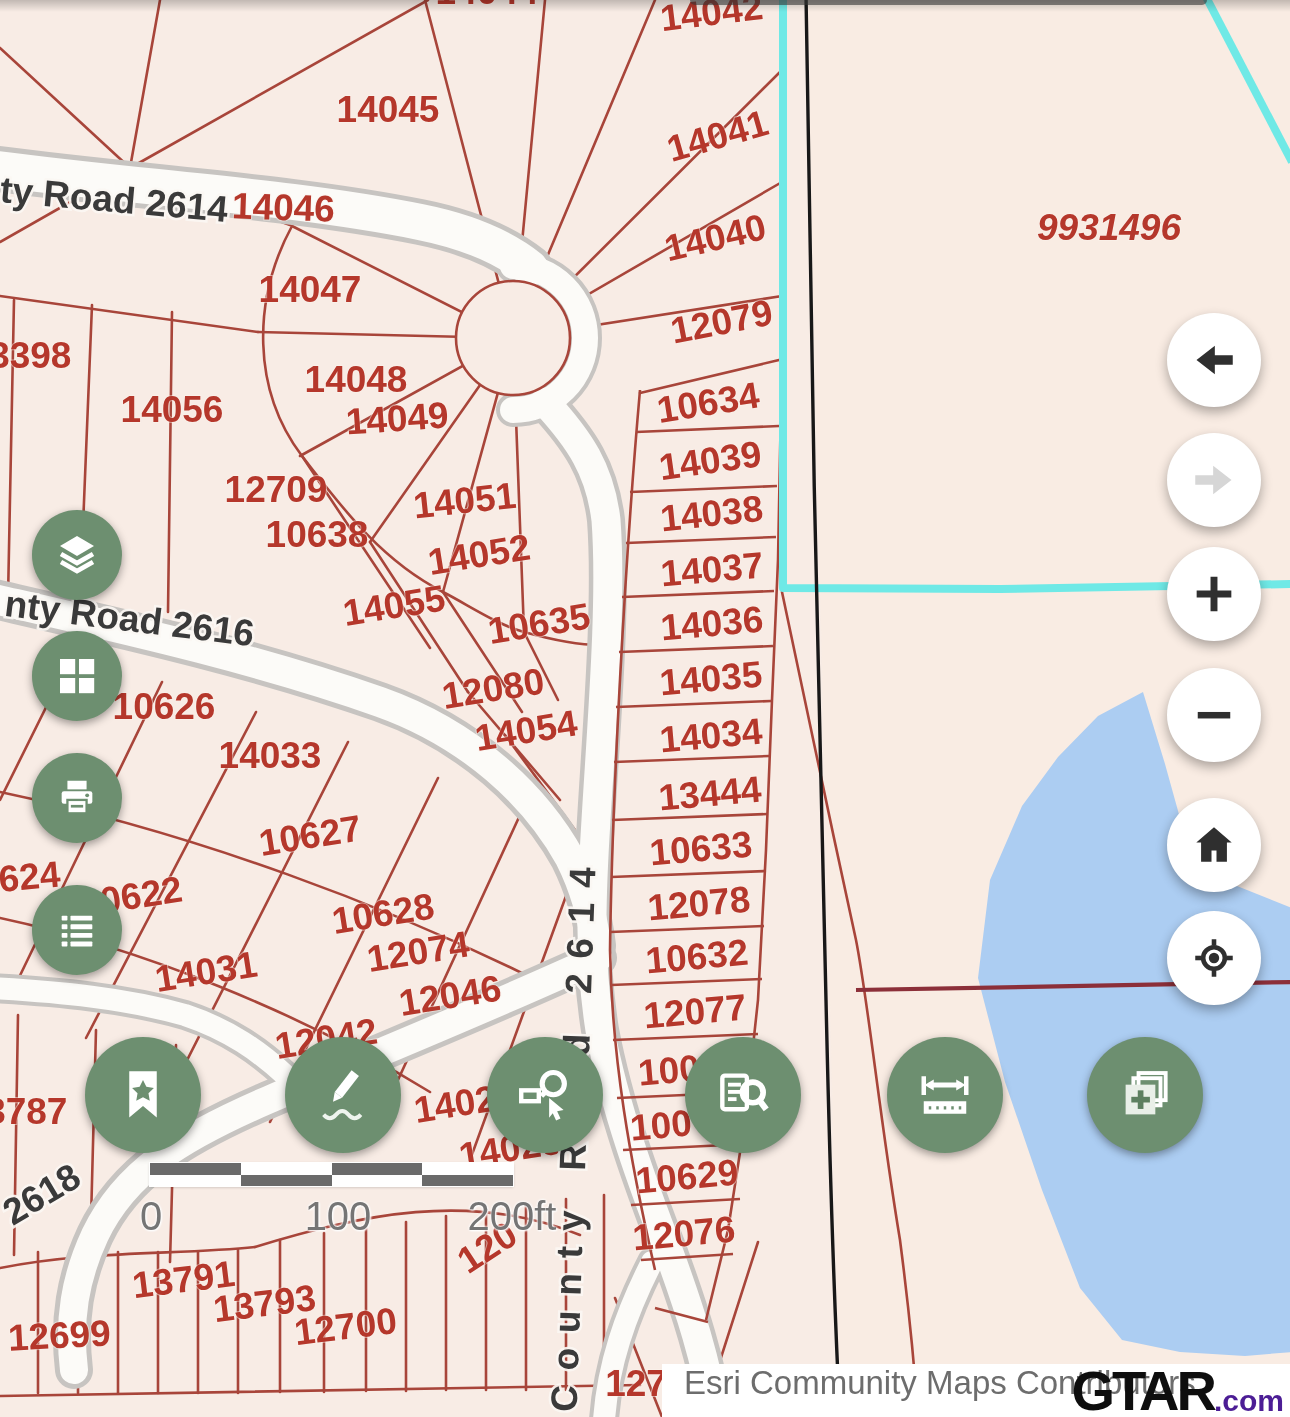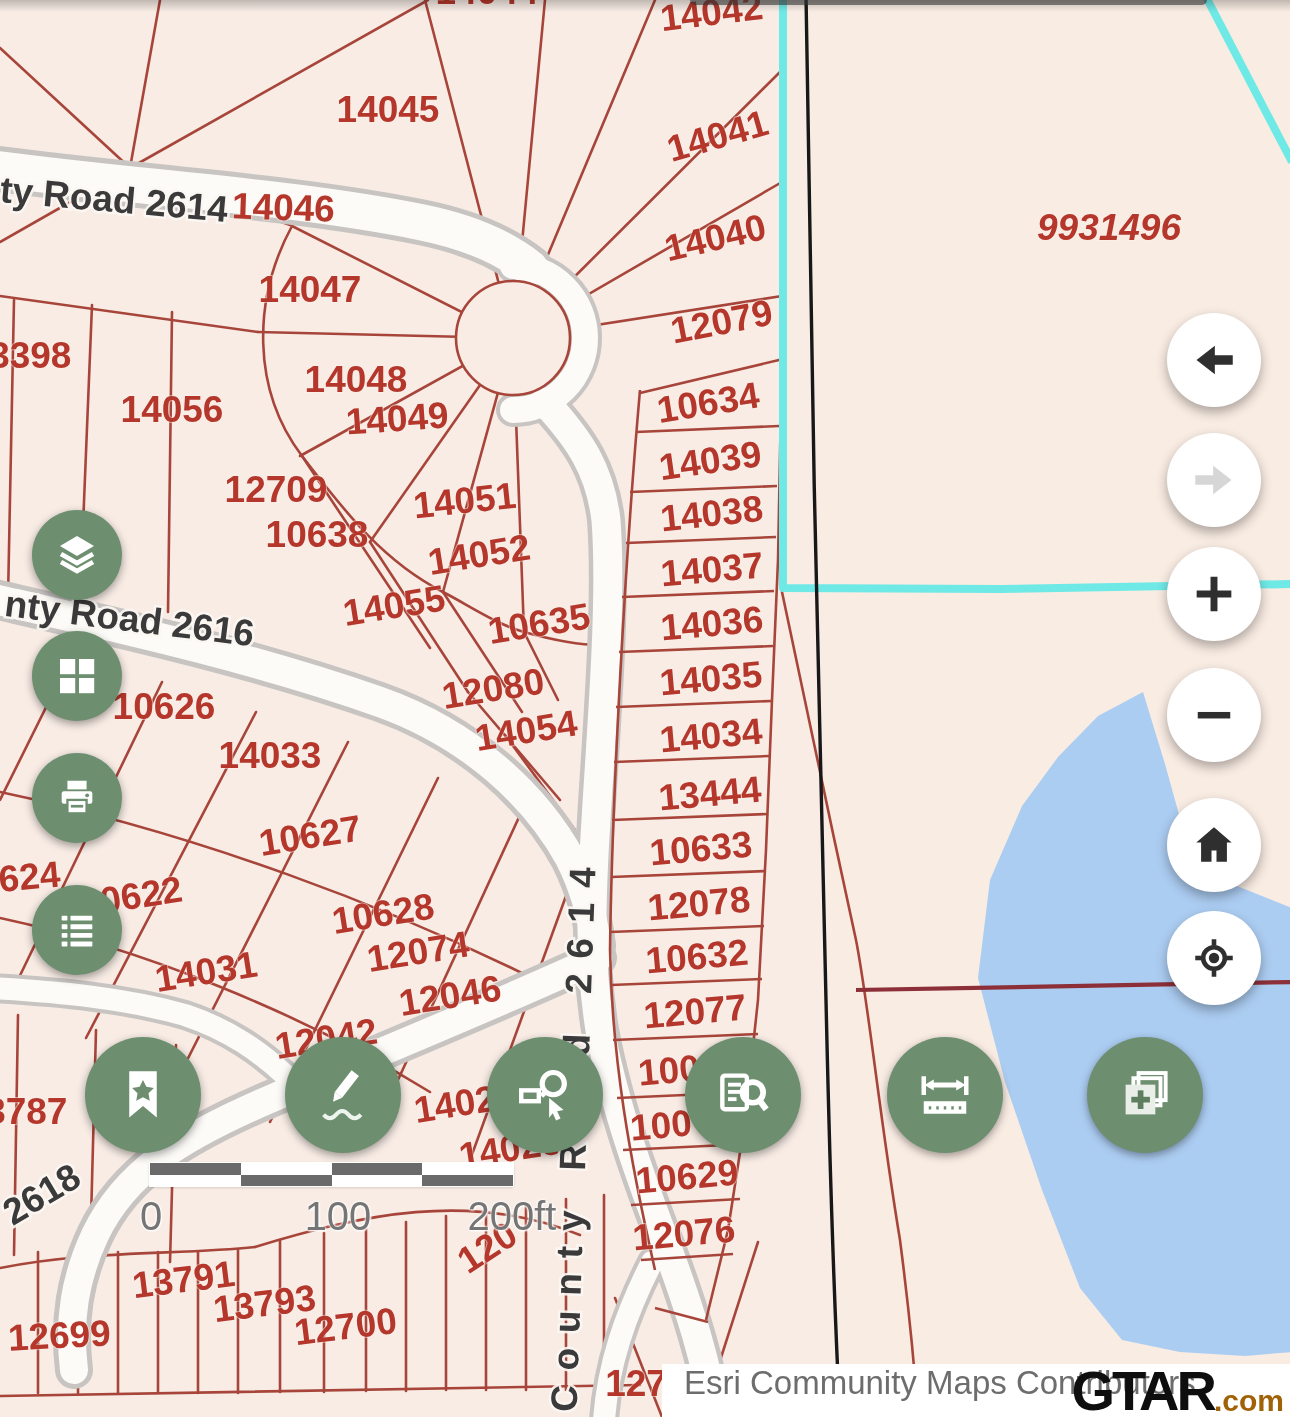--- a/index.html
+++ b/index.html
@@ -16,21 +16,21 @@
   .rb{width:94px;height:94px;left:1167px;}
   .topfade{position:absolute;left:0;top:0;width:1290px;height:12px;background:linear-gradient(to bottom,rgba(0,0,0,.22),rgba(0,0,0,0));pointer-events:none;}
   .topbar{position:absolute;left:690px;top:0;width:517px;height:5px;background:rgba(55,55,55,.6);border-radius:0 0 6px 6px;}
   .scalebar{position:absolute;left:150px;top:1163px;width:363px;height:23px;display:grid;grid-template-columns:repeat(4,1fr);grid-template-rows:1fr 1fr;outline:1px solid #fff;box-shadow:0 1px 3px rgba(0,0,0,.25);}
   .sb-d{background:#6a6a6a;} .sb-w{background:#ffffff;}
   .sblbl{position:absolute;transform:translateX(-50%);font-size:40px;font-weight:400;color:#757575;text-shadow:0 0 3px #fff,0 0 3px #fff,1px 1px 2px #fff;top:1194px;}
   .attrib{position:absolute;left:662px;top:1364px;width:628px;height:53px;background:#fff;display:flex;align-items:flex-start;}
   .attrib span{font-size:33px;color:#6d6d6d;padding-left:22px;white-space:nowrap;}
   .gtar{position:absolute;right:6px;top:1358px;height:59px;display:flex;align-items:flex-end;}
   .g1{font-size:56px;font-weight:800;color:#0e0e0e;letter-spacing:-3px;line-height:.95;}
-  .g2{font-size:30px;font-weight:700;color:#a16207;line-height:1.1;}
+  .g2{font-size:30px;font-weight:700;color:#4c1d95;line-height:1.1;}
 </style>
 </head>
 <body>
 
 <div id="stage">
 
 <svg id="map" width="1290" height="1417" viewBox="0 0 1290 1417" xmlns="http://www.w3.org/2000/svg">
   <rect x="0" y="0" width="1290" height="1417" fill="#f8ece5"></rect>
   <polygon points="806,0 1290,0 1290,1417 840,1417" fill="#f9ece2" opacity="0.55"></polygon>
 

